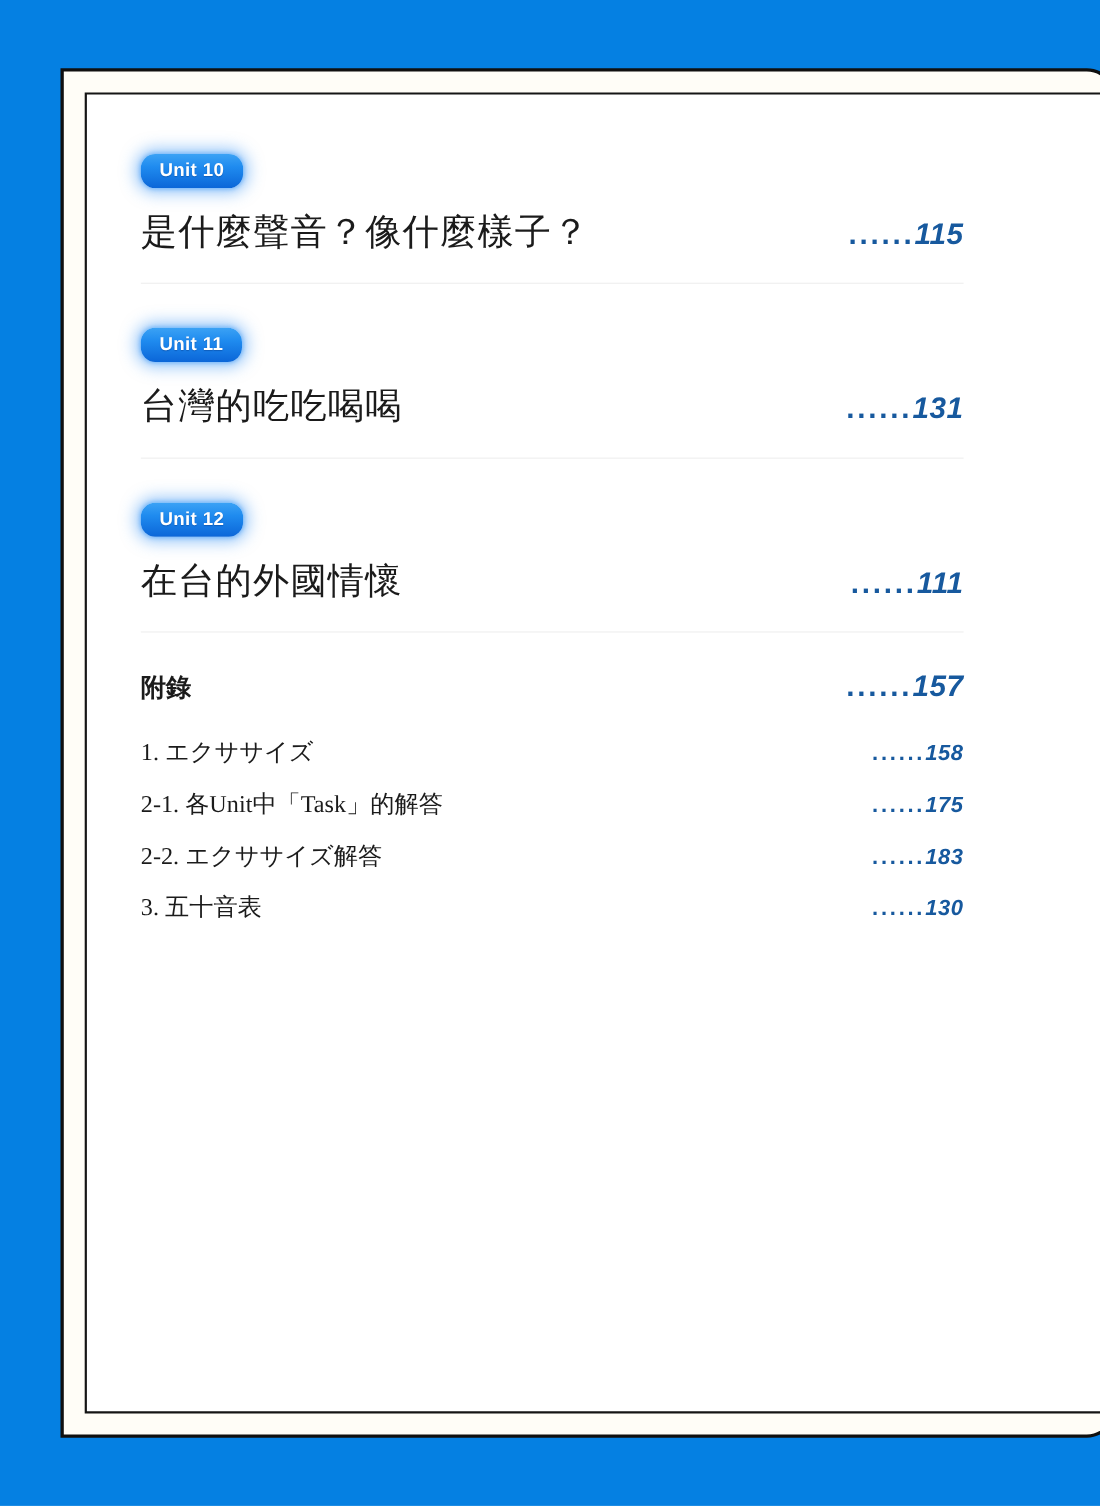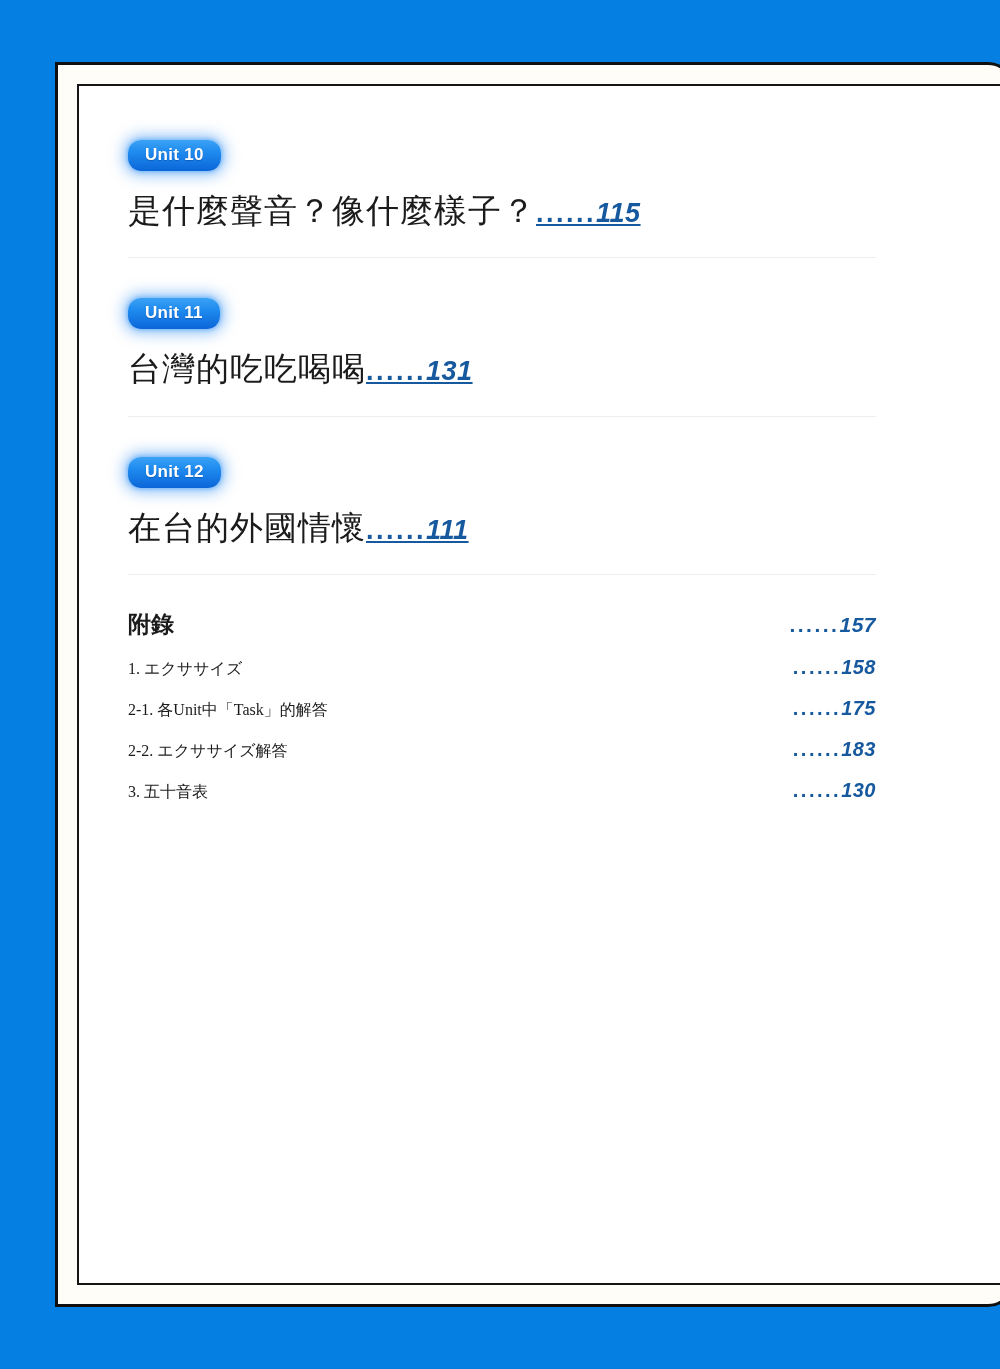--- a/index.html
+++ b/index.html
@@ -69,20 +69,21 @@
     background: linear-gradient(180deg, #3ba2f5 0%, #1f8bef 38%, #0b66d8 100%);
     box-shadow: 0 0 14px 5px rgba(60,150,245,0.50),
                 0 0 4px 1px rgba(90,170,250,0.65);
     text-shadow: 0 1px 1px rgba(0,40,110,0.35);
     text-align: right;
   }
 
   .unit-title-row {
     display: flex;
     align-items: baseline;
+    justify-content: space-between;
     padding-top: 8px;
   }
   .unit-title {
     font-size: 33px;
     font-weight: 300;
     color: #1b1b1b;
     letter-spacing: 1px;
     line-height: 1.25;
     white-space: nowrap;
   }
@@ -94,21 +95,20 @@
     font-style: italic;
     font-weight: bold;
     letter-spacing: 0.5px;
   }
   .pagenum .dots {
     letter-spacing: 2.5px;
     font-style: normal;
   }
   .unit-title-row .pagenum {
     font-size: 27px;
-    text-decoration: underline;
   }
 
   .divider {
     height: 1px;
     background: #eeeeee;
     margin-top: 26px;
   }
 
   .gap-after-divider { height: 40px; }
 
@@ -116,38 +116,38 @@
   .appendix {
     padding-top: 34px;
   }
   .appendix-row {
     display: flex;
     align-items: baseline;
     justify-content: space-between;
     margin-bottom: 17px;
   }
   .appendix-row.head {
-    margin-bottom: 16px;
+    margin-bottom: 28px;
   }
   .appendix-label {
-    font-size: 16px;
+    font-size: 22px;
     color: #1b1b1b;
     font-family: "Liberation Serif", "DejaVu Serif", serif;
     white-space: nowrap;
   }
   .appendix-row.head .appendix-label {
     font-size: 23px;
     font-weight: bold;
     font-family: "Liberation Sans", "DejaVu Sans", sans-serif;
   }
   .appendix-row .pagenum {
     font-size: 20px;
   }
   .appendix-row.head .pagenum {
-    font-size: 21px;
+    font-size: 27px;
   }
 </style>
 </head>
 <body>
 
 <div class="page-sheet"></div>
 <div class="inner-frame"></div>
 
 <div class="toc">
 

